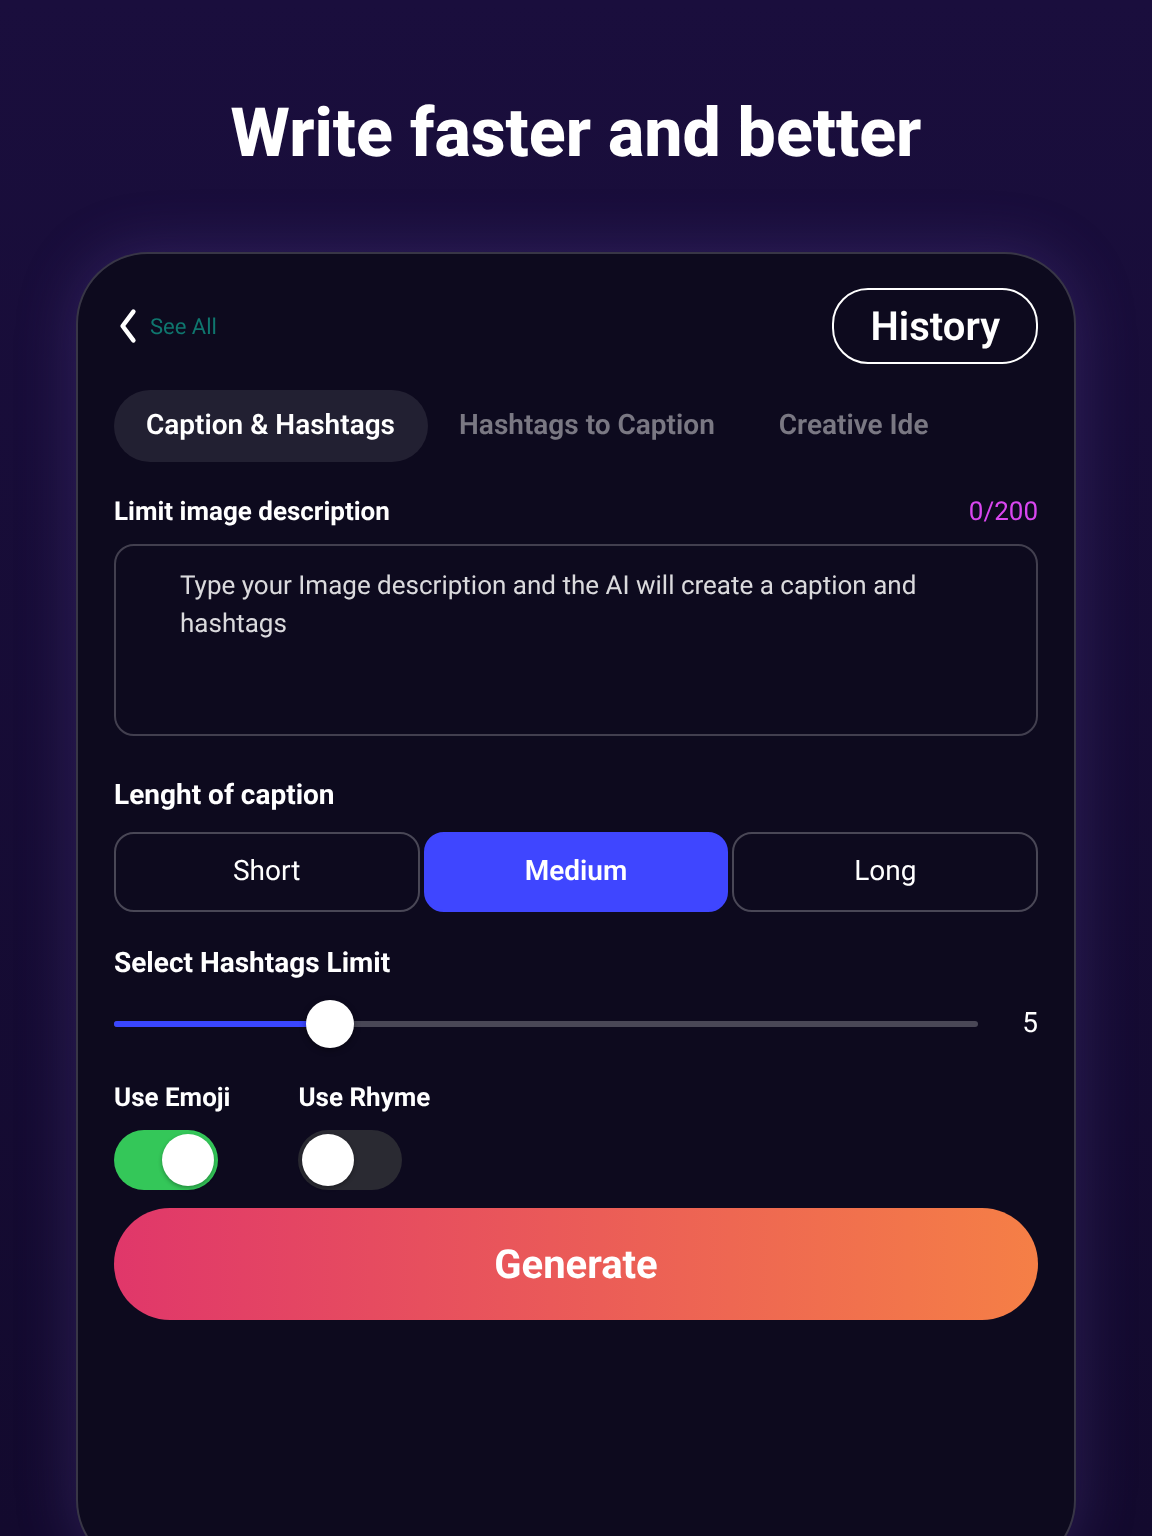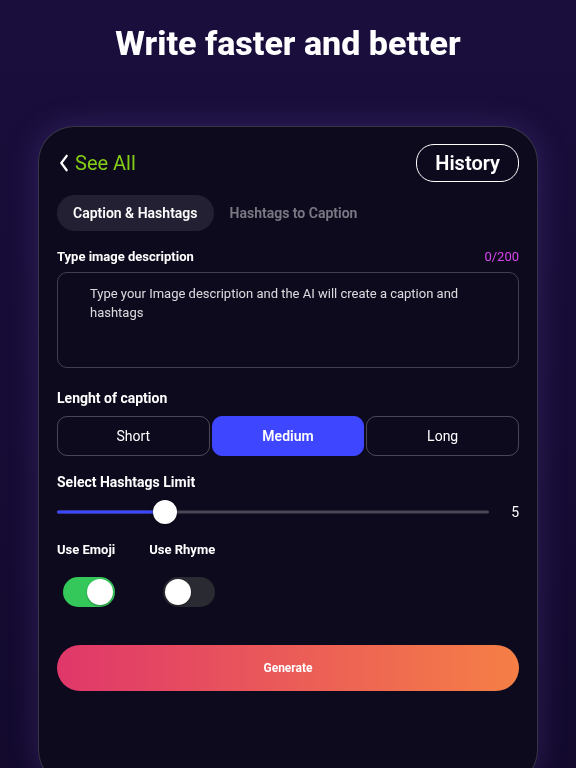--- a/index.html
+++ b/index.html
@@ -1,24 +1,24 @@
 <!DOCTYPE html>
 <html><head>
 <meta charset="utf-8">
 <style>
 *{margin:0;padding:0;box-sizing:border-box;font-family:-apple-system,BlinkMacSystemFont,"Segoe UI",Roboto,Helvetica,Arial,sans-serif;}
 body{width:576px;height:768px;background:linear-gradient(180deg,#1a0e3d 0%,#130a2e 100%);overflow:hidden;position:relative;}
 .hero{text-align:center;padding:24px 20px 18px;}
-.hero-line1{font-size:34px;font-weight:800;color:#fff;line-height:1.15;}
+.hero-line1{font-size:34px;font-weight:800;color:#fff;line-height:1.15;margin-top:24px;}
 .hero-line2{font-size:34px;font-weight:800;line-height:1.15;}
 .hero-line2 .white{color:#fff;}
 .hero-line2 .grad{background:linear-gradient(90deg,#d6337a 0%,#f47b3b 100%);-webkit-background-clip:text;background-clip:text;color:transparent;}
 .phone{position:absolute;left:50%;transform:translateX(-50%);top:126px;width:500px;height:660px;background:#0d0a1e;border-radius:36px;border:1px solid rgba(255,255,255,0.18);box-shadow:0 0 30px rgba(120,90,200,0.25);padding:18px 18px 0;}
 .topbar{display:flex;align-items:center;justify-content:space-between;height:36px;}
-.back{display:flex;align-items:center;gap:4px;color:#84cc16;font-size:20px;justify-content:space-between;}
+.back{display:flex;align-items:center;gap:4px;color:#0f766e;font-size:11px;justify-content:space-between;}
 .back svg{width:14px;height:18px;}
 .history-btn{border:1.5px solid #fff;color:#fff;font-size:20px;font-weight:600;padding:6px 18px;border-radius:18px;background:transparent;}
 .tabs{display:flex;gap:0;margin-top:14px;overflow:hidden;}
 .tab{font-size:14px;font-weight:600;padding:10px 16px;border-radius:20px;white-space:nowrap;color:rgba(255,255,255,0.45);}
 .tab.active{background:rgba(255,255,255,0.09);color:#fff;}
 .section-row{display:flex;justify-content:space-between;align-items:center;margin-top:18px;}
 .section-label{font-size:13px;font-weight:700;color:#fff;}
 .counter{font-size:13px;color:#d946ef;}
 .textarea{margin-top:8px;border:1px solid rgba(255,255,255,0.22);border-radius:10px;padding:12px 32px;min-height:96px;}
 .textarea-text{color:rgba(255,255,255,0.85);font-size:13px;line-height:1.45;}
@@ -27,29 +27,29 @@
 .seg-btn{flex:1;text-align:center;padding:11px 0;border-radius:10px;border:1px solid rgba(255,255,255,0.25);color:#fff;font-size:14px;background:transparent;}
 .seg-btn.active{background:#3f46ff;border-color:#3f46ff;font-weight:600;}
 .hash-label{font-size:14px;font-weight:700;color:#fff;margin-top:18px;}
 .slider-row{display:flex;align-items:center;gap:16px;margin-top:12px;}
 .slider{flex:1;position:relative;height:20px;}
 .track{position:absolute;top:50%;left:0;right:0;height:3px;background:rgba(255,255,255,0.25);transform:translateY(-50%);border-radius:2px;}
 .track-fill{position:absolute;top:50%;left:0;height:3px;background:#3a46ff;transform:translateY(-50%);border-radius:2px;}
 .thumb{position:absolute;top:50%;width:24px;height:24px;background:#fff;border-radius:50%;transform:translate(-50%,-50%);box-shadow:0 1px 3px rgba(0,0,0,0.4);}
 .slider-val{color:#fff;font-size:14px;width:14px;text-align:right;}
 .toggles{display:flex;gap:34px;margin-top:20px;}
-.tog-col{display:flex;flex-direction:column;gap:20px;align-items:flex-end;}
+.tog-col{display:flex;flex-direction:column;gap:8px;}
 .tog-label{font-size:13px;font-weight:700;color:#fff;}
 .switch{width:52px;height:30px;border-radius:15px;position:relative;}
 .switch.on{background:#34c759;}
 .switch.off{background:#2a2a32;}
 .knob{position:absolute;top:2px;width:26px;height:26px;background:#fff;border-radius:50%;box-shadow:0 1px 2px rgba(0,0,0,0.3);}
 .switch.on .knob{right:2px;}
 .switch.off .knob{left:2px;}
-.gen-btn{margin-top:38px;width:100%;padding:16px 0;border:none;border-radius:28px;background:linear-gradient(90deg,#e0376a 0%,#f57f46 100%);color:#fff;font-size:12px;font-weight:700;}
+.gen-btn{margin-top:9px;width:100%;padding:16px 0;border:none;border-radius:28px;background:linear-gradient(90deg,#e0376a 0%,#f57f46 100%);color:#fff;font-size:20px;font-weight:700;}
 </style>
 </head>
 <body>
 
 <div class="hero">
   <div class="hero-line1">Write faster and better</div>
 </div>
 
 <div class="phone">
 
@@ -59,24 +59,25 @@
           <path d="M9 2L3 10L9 18" stroke="#fff" stroke-width="2.5" stroke-linecap="round" stroke-linejoin="round"></path>
         </svg>
       <span>See All</span>
     </div>
     <button class="history-btn">History</button>
   </div>
 
   <div class="tabs">
     <div class="tab active">Caption &amp; Hashtags</div>
     <div class="tab">Hashtags to Caption</div>
+    <div class="tab">Creative Ide</div>
   </div>
 
   <div class="section-row">
-    <span class="section-label">Type image description</span>
+    <span class="section-label">Limit image description</span>
     <span class="counter">0/200</span>
   </div>
   <div class="textarea">
     <div class="textarea-text">Type your Image description and the AI will create a caption and hashtags</div>
   </div>
 
   <div class="len-label">Lenght of caption</div>
   <div class="seg">
     <button class="seg-btn">Short</button>
     <button class="seg-btn active">Medium</button>

